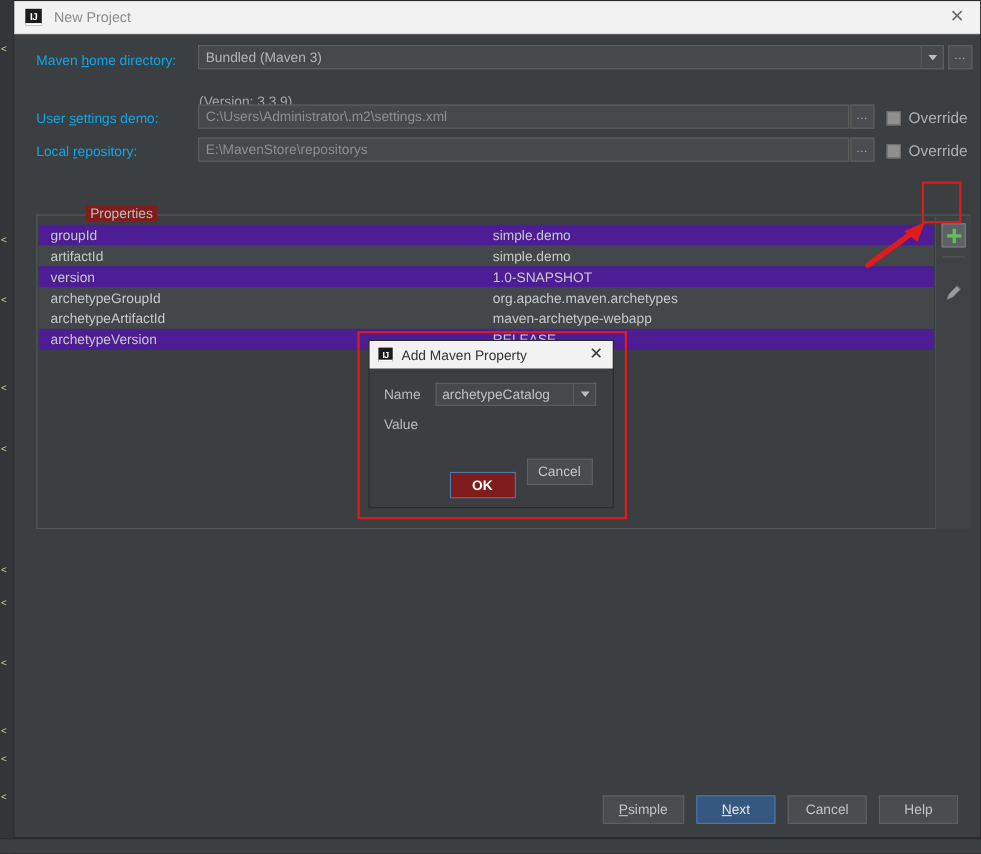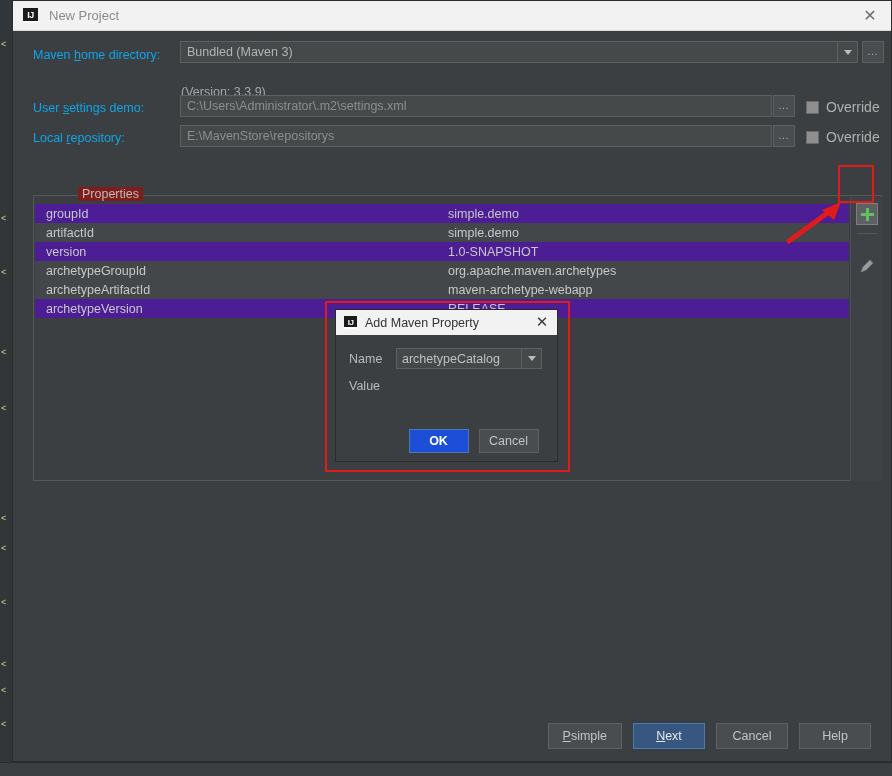--- a/index.html
+++ b/index.html
@@ -372,24 +372,25 @@
     background: #4a4d4f;
     border: 1px solid #5e6163;
     color: #c3c3c3;
     font-size: 12.5px;
     display: flex;
     align-items: center;
     justify-content: center;
     cursor: pointer;
   }
   .m-btn.primary {
-    background: #1d4ed8;
+    background: #7f1d1d;
     border: 1px solid #4a7ab0;
     color: #ffffff;
     font-weight: bold;
+    margin-top: 12px;
   }
 
   
   .bottom-strip {
     position: absolute;
     left: 0; bottom: 0;
     width: 892px;
     height: 14px;
     background: #3c3f41;
     border-top: 1px solid #2b2b2b;

